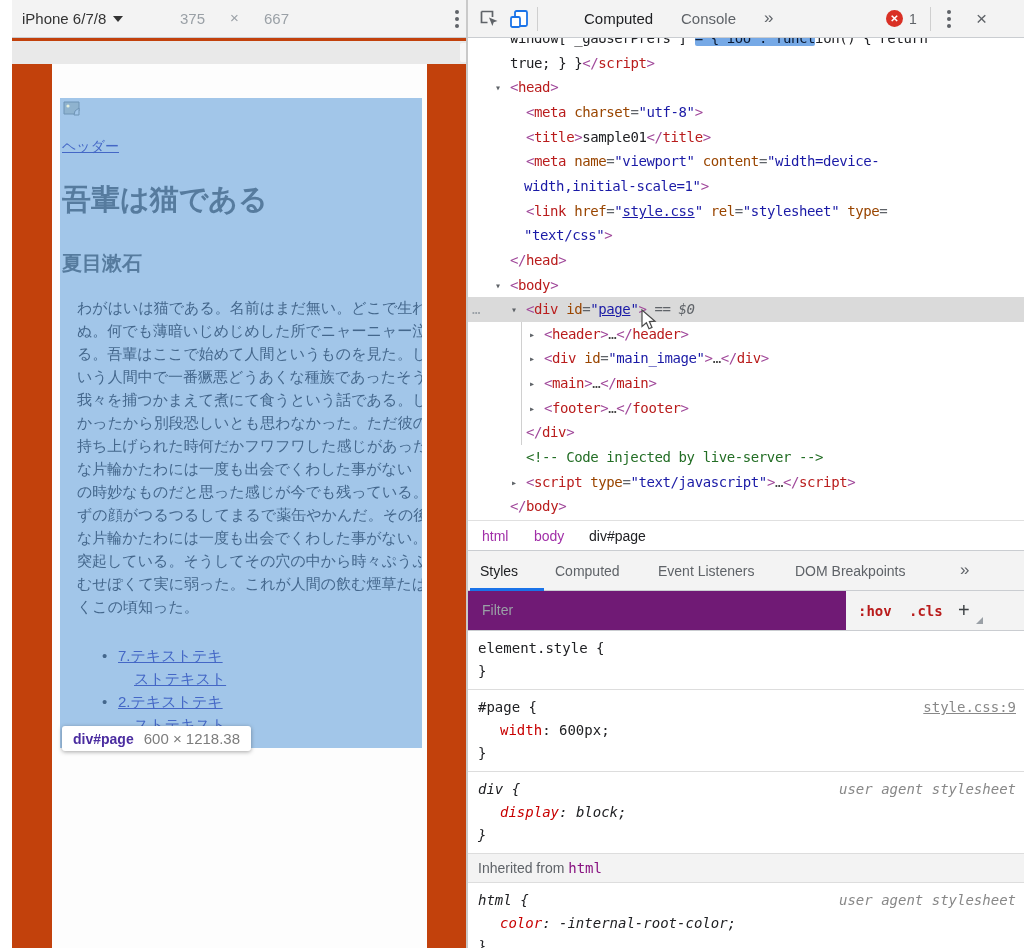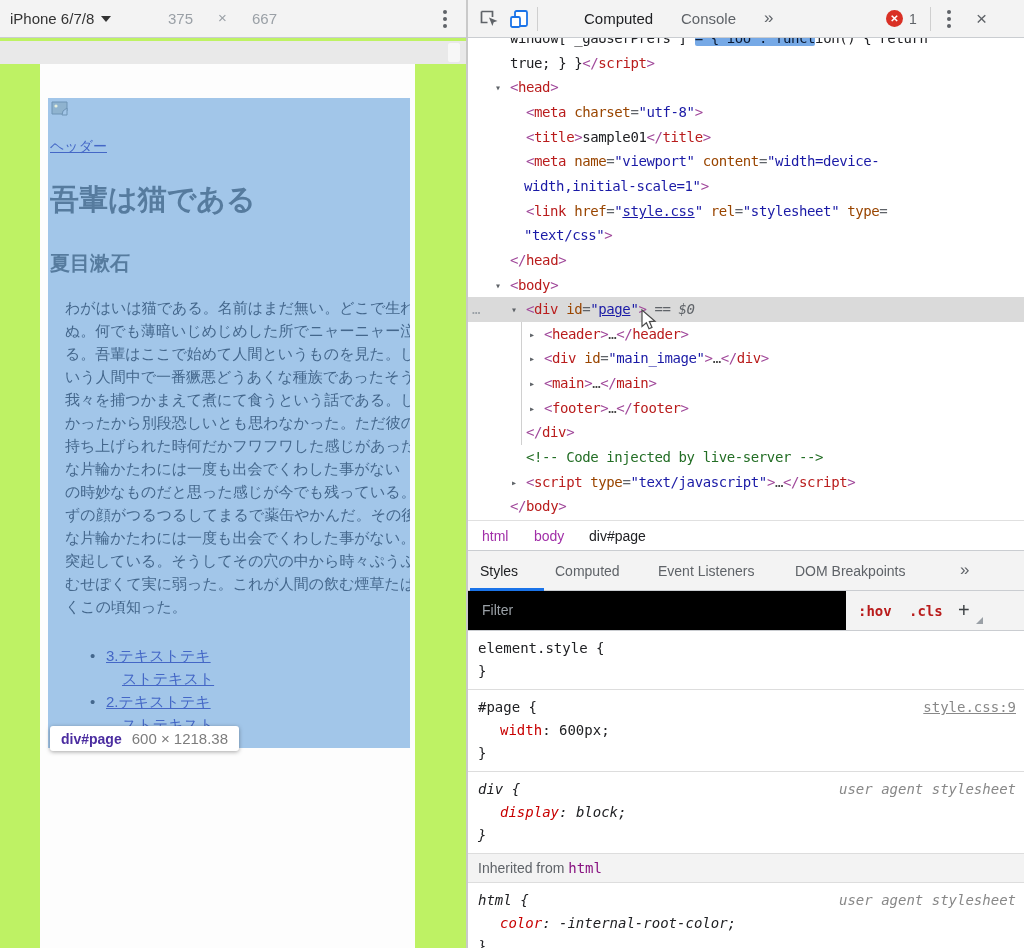--- a/index.html
+++ b/index.html
@@ -1,21 +1,21 @@
 <!DOCTYPE html>
 <html><head>
 <meta charset="utf-8">
 <style>
   * { margin:0; padding:0; box-sizing:border-box; }
   html,body { width:1024px; height:948px; overflow:hidden; background:#fff;
     font-family:"Liberation Sans", sans-serif; }
   .screen { position:relative; width:1024px; height:948px; background:#fff; overflow:hidden; }
 
   
-  .left-panel { position:absolute; left:0; top:0; width:466px; height:948px; background:#bef264; }
+  .left-panel { position:absolute; left:12px; top:0; width:466px; height:948px; background:#c2410c; }
   .device-toolbar { position:absolute; left:0; top:0; width:466px; height:38px; background:#f3f3f3;
     border-bottom:1px solid #cacdd1; display:flex; align-items:center; }
   .device-select { display:flex; align-items:center; gap:7px; margin-left:10px; color:#333;
     font-size:15px; cursor:default; }
   .caret-down { width:0; height:0; border-left:5px solid transparent; border-right:5px solid transparent;
     border-top:6px solid #333; display:inline-block; }
   .dim-field { color:#9aa0a6; font-size:15px; }
   .w-field { position:absolute; left:168px; top:10px; }
   .x-sep  { position:absolute; left:218px; top:9px; color:#9aa0a6; font-size:15px; }
   .h-field { position:absolute; left:252px; top:10px; }
@@ -93,21 +93,21 @@
   .side-tabs { position:absolute; left:0; top:551px; width:556px; height:40px; background:#f3f3f3;
     border-bottom:1px solid #cacdd1; font-size:14px; }
   .side-tab { position:absolute; top:0; height:40px; line-height:40px; color:#5f6368; cursor:default; }
   .side-tab.active { color:#202124; }
   .side-underline { position:absolute; left:2px; top:37px; width:74px; height:3px; background:#1a73e8; }
   .side-more { position:absolute; left:492px; top:0; height:40px; line-height:38px; font-size:17px; color:#5f6368; }
 
   
   .filter-row { position:absolute; left:0; top:591px; width:556px; height:40px; background:#f3f3f3;
     border-bottom:1px solid #cacdd1; }
-  .filter-input { position:absolute; left:0; top:0; width:378px; height:39px; background:#000000;
+  .filter-input { position:absolute; left:0; top:0; width:378px; height:39px; background:#701a75;
     line-height:39px; padding-left:14px; font-size:14px; color:#9aa0a6; }
   .toggle { position:absolute; top:0; height:40px; line-height:40px;
     font-family:"DejaVu Sans Mono", monospace; font-size:14px; font-weight:bold; color:#b91c1c; }
   .plus-btn { position:absolute; left:490px; top:0; height:40px; line-height:38px; font-size:20px; color:#3c4043; }
   .corner-grip { position:absolute; left:508px; top:26px; width:0; height:0;
     border-left:7px solid transparent; border-bottom:7px solid #9aa0a6; }
 
   
   .styles-area { position:absolute; left:0; top:631px; width:556px; height:317px; overflow:hidden;
     font-family:"DejaVu Sans Mono", monospace; font-size:14px; background:#fff; }
@@ -170,21 +170,21 @@
           <div class="p-line">持ち上げられた時何だかフワフワした感じがあった</div>
           <div class="p-line">な片輪かたわには一度も出会でくわした事がない</div>
           <div class="p-line">の時妙なものだと思った感じが今でも残っている。</div>
           <div class="p-line">ずの顔がつるつるしてまるで薬缶やかんだ。その後</div>
           <div class="p-line">な片輪かたわには一度も出会でくわした事がない。</div>
           <div class="p-line">突起している。そうしてその穴の中から時々ぷうぷ</div>
           <div class="p-line">むせぽくて実に弱った。これが人間の飲む煙草たば</div>
           <div class="p-line">くこの頃知った。</div>
         </div>
       <div class="page-list" id="page-list">
-          <div class="li"><a>3.テキストテキ</a><div class="wrap"><a>ストテキスト</a></div></div>
+          <div class="li"><a>7.テキストテキ</a><div class="wrap"><a>ストテキスト</a></div></div>
           <div class="li"><a>2.テキストテキ</a><div class="wrap"><a>ストテキスト</a></div></div>
         </div>
     </div>
 
     <div class="overlay-tooltip">
       <span class="tt-sel">div#page</span>
       <span class="tt-dim">600 × 1218.38</span>
     </div>
   </div>
 

